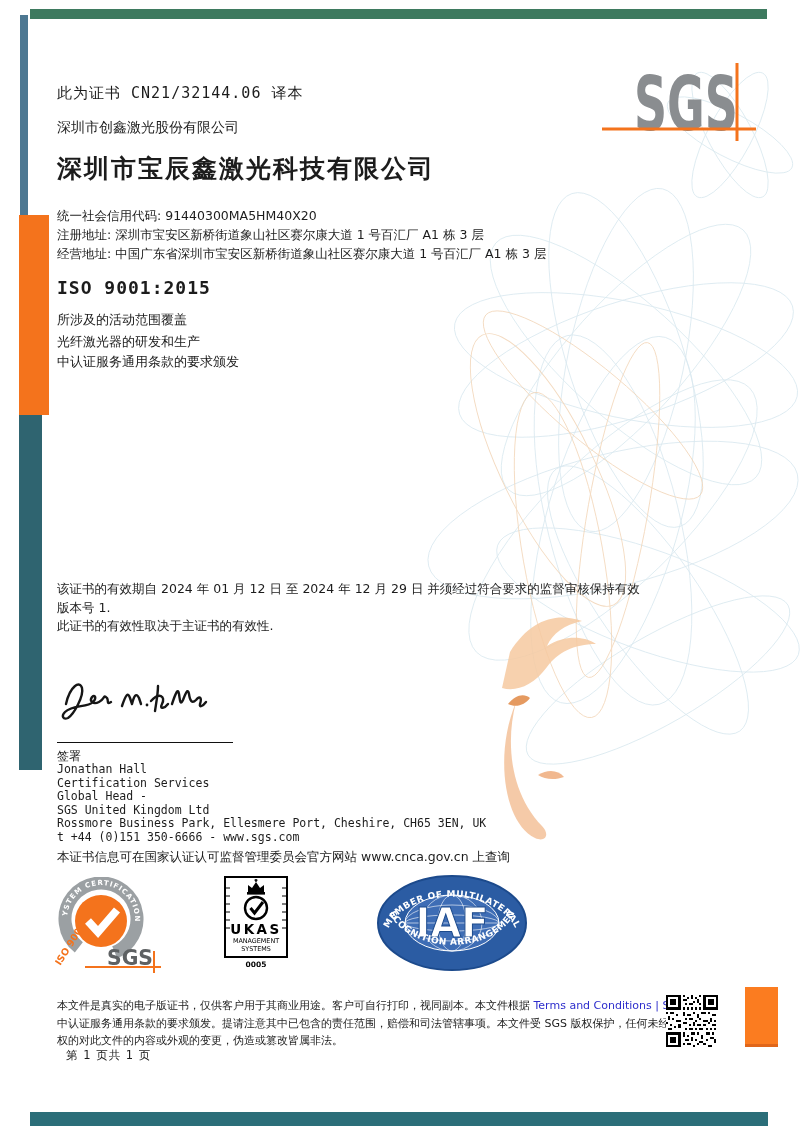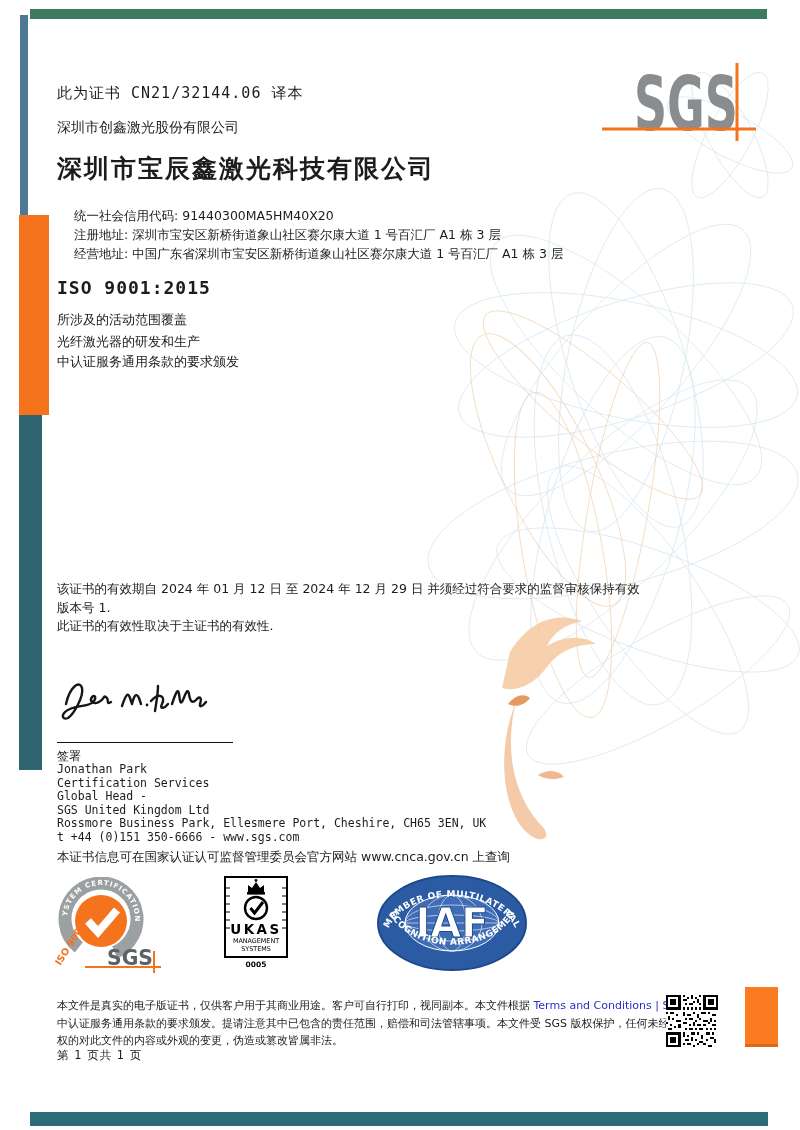--- a/index.html
+++ b/index.html
@@ -15,39 +15,39 @@
   .bar-blue{left:20px;top:15px;width:8px;height:200px;background:#4D7892;}
   .bar-orange{left:19px;top:215px;width:30px;height:200px;background:#F4731C;}
   .bar-teal{left:19px;top:415px;width:23px;height:355px;background:#2F6470;}
   .rightblock{left:745px;top:987px;width:33px;height:57px;background:#FB7C20;border-bottom:3px solid #E0661A;}
   
   .brand{left:596px;top:58px;width:180px;height:96px;}
   
   .t-note{left:57px;top:84px;font-size:15px;letter-spacing:1px;font-family:"DejaVu Sans Mono","DejaVu Sans",sans-serif;}
   .t-parent{left:57px;top:119px;font-size:14px;}
   .t-company{left:57px;top:152px;font-size:25px;font-weight:bold;letter-spacing:2px;}
-  .t-info{left:57px;top:206px;font-size:12.5px;line-height:19px;white-space:nowrap;margin-left:17px;}
+  .t-info{left:57px;top:206px;font-size:12.5px;line-height:19px;white-space:nowrap;}
   .t-iso{left:57px;top:277px;font-size:18px;font-weight:bold;letter-spacing:1px;font-family:"DejaVu Sans Mono","DejaVu Sans",sans-serif;}
   .t-scopehead{left:57px;top:311px;font-size:13px;}
   .t-scope{left:57px;top:332px;font-size:13px;line-height:20px;}
   .t-valid{left:57px;top:580px;font-size:12.5px;line-height:18.5px;white-space:nowrap;}
   .sig-img{left:58px;top:674px;}
   .sig-rule{left:57px;top:742px;width:176px;height:0;border-top:1.6px solid #111;}
   .sig-label{left:57px;top:748px;font-size:12px;}
   .sig-block{left:57px;top:763px;font-size:11.5px;line-height:13.6px;font-family:"DejaVu Sans Mono","DejaVu Sans",sans-serif;white-space:nowrap;}
   .t-verify{left:57px;top:849px;font-size:12.5px;}
   
   .mark-sgs{left:55px;top:877px;}
   .mark-ukas{left:224px;top:876px;}
   .mark-iaf{left:376px;top:874px;}
   
   .footer{left:57px;top:997px;width:620px;font-size:11px;line-height:17.5px;}
   .footer div{white-space:nowrap;}
   .footer a{color:#2D2DCC;text-decoration:none;}
-  .pageinfo{left:57px;top:1048px;font-size:11.5px;letter-spacing:1px;}
+  .pageinfo{left:66px;top:1048px;font-size:11.5px;letter-spacing:1px;}
   .qr{left:666px;top:995px;}
   .guilloche{left:358px;top:40px;pointer-events:none;}
 </style>
 </head>
 <body>
 
 <div class="page">
 
   <svg class="abs guilloche" width="442" height="845" viewBox="0 0 442 845">
     <g fill="none" stroke="#cadfe9" stroke-width="0.8" opacity="0.7">
@@ -123,21 +123,21 @@
       <path d="M64 32 C68 20 70 18 72 24 L74 30 C76 22 78 18 81 24 L83 30"></path>
       <circle cx="89" cy="31" r="1.4" fill="#161616" stroke="none"></circle>
       <path d="M100 12 C100 20 98 30 97 37"></path>
       <path d="M93 27 C101 18 108 22 104 30 C101 36 107 34 110 30"></path>
       <path d="M114 30 C118 18 120 14 121 20 C122 26 122 32 125 26 C128 18 130 14 131 20 C132 27 134 30 138 26 C142 21 144 24 142 30 C141 34 145 32 148 28"></path>
     </g>
   </svg>
   <div class="abs sig-rule"></div>
   <div class="abs sig-label">签署</div>
   <div class="abs sig-block">
-    <div>Jonathan Park</div>
+    <div>Jonathan Hall</div>
     <div>Certification Services</div>
     <div>Global Head -</div>
     <div>SGS United Kingdom Ltd</div>
     <div>Rossmore Business Park, Ellesmere Port, Cheshire, CH65 3EN, UK</div>
     <div>t +44 (0)151 350-6666 - www.sgs.com</div>
   </div>
 
   <div class="abs t-verify">本证书信息可在国家认证认可监督管理委员会官方网站 www.cnca.gov.cn 上查询</div>
 
   <svg class="abs mark-sgs" width="132" height="97" viewBox="0 0 132 97">

